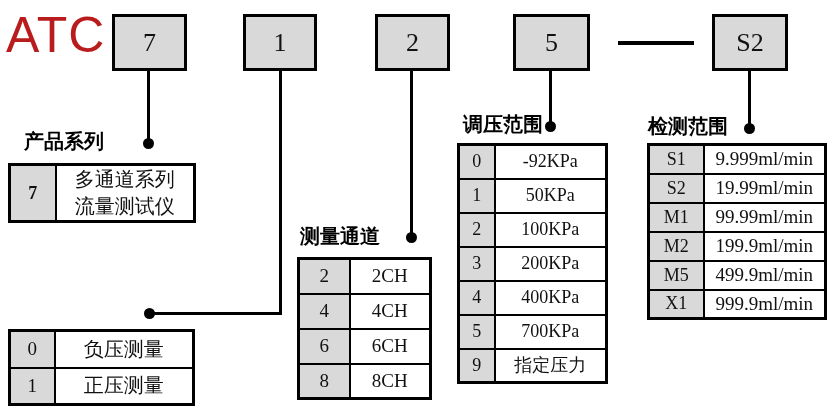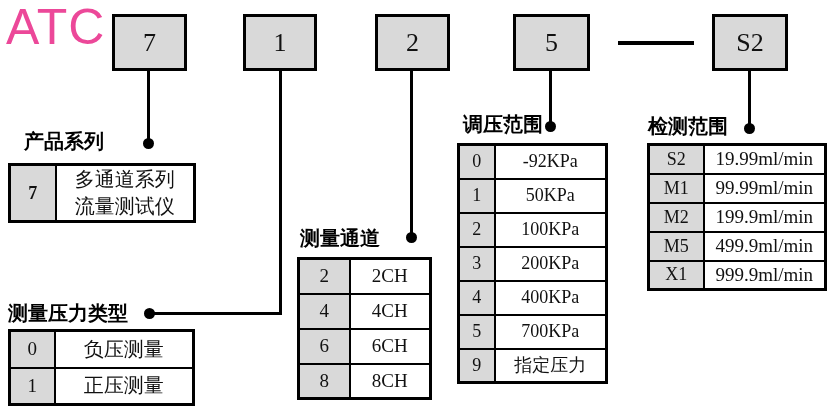--- a/index.html
+++ b/index.html
@@ -8,25 +8,25 @@
     position: relative;
     width: 831px;
     height: 415px;
     background: #ffffff;
     font-family: "Liberation Serif", serif;
     color: #111;
     overflow: hidden;
   }
   .atc-title {
     position: absolute;
-    left: 6px; top: 0;
+    left: 6px; top: 8px;
     font-family: "Liberation Sans", sans-serif;
     font-size: 50px;
     line-height: 54px;
-    color: #ec4899;
+    color: #b91c1c;
     letter-spacing: 1px;
   }
   .code-box {
     position: absolute;
     top: 14px;
     height: 57px;
     background: #d9d9d9;
     border: 3px solid #000;
     display: flex;
     align-items: center;
@@ -117,22 +117,21 @@
   <div class="line" style="left:549px; top:71px; width:3px; height:53px;"></div>
   <div class="line" style="left:748px; top:71px; width:3px; height:55px;"></div>
 
   <div class="dot" style="left:143px; top:138px;"></div>
   <div class="dot" style="left:144px; top:308px;"></div>
   <div class="dot" style="left:406px; top:232px;"></div>
   <div class="dot" style="left:545px; top:121px;"></div>
   <div class="dot" style="left:744px; top:123px;"></div>
 
   <div class="section-label" style="left:24px;   top:130px;">产品系列</div>
-  <div class="section-label" style="left:8px;   top:302px;">测量压力类型</div>
-  <div class="section-label" style="left:300px; top:227px;">测量通道</div>
+  <div class="section-label" style="left:300px; top:227px;font-family:Liberation Mono, monospace;">测量通道</div>
   <div class="section-label" style="left:452px; top:113px;margin-left:11px;">调压范围</div>
   <div class="section-label" style="left:648px; top:115px;">检测范围</div>
 
   <table class="legend" id="table-series">
     <tbody>
         <tr>
           <td class="key">7</td>
           <td class="val">多通道系列
 流量测试仪</td>
         </tr>
@@ -202,20 +201,24 @@
         <tr>
           <td class="key">9</td>
           <td class="val">指定压力</td>
         </tr>
       </tbody>
   </table>
 
   <table class="legend" id="table-detect-range">
     <tbody>
         <tr>
+          <td class="key">S1</td>
+          <td class="val">9.999ml/min</td>
+        </tr>
+        <tr>
           <td class="key">S2</td>
           <td class="val">19.99ml/min</td>
         </tr>
         <tr>
           <td class="key">M1</td>
           <td class="val">99.99ml/min</td>
         </tr>
         <tr>
           <td class="key">M2</td>
           <td class="val">199.9ml/min</td>

